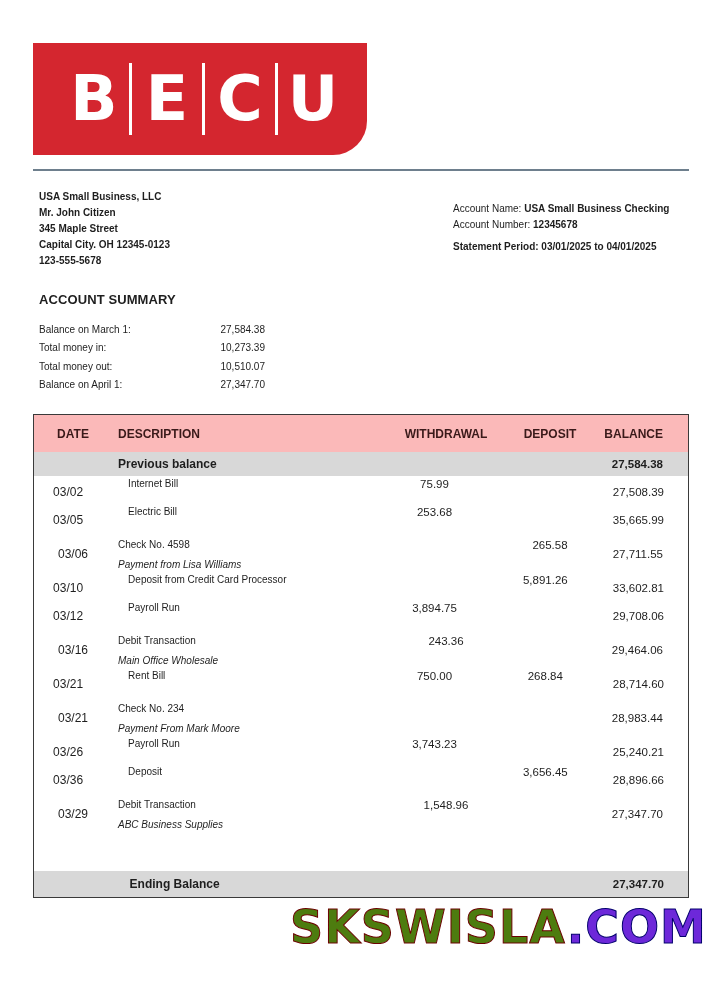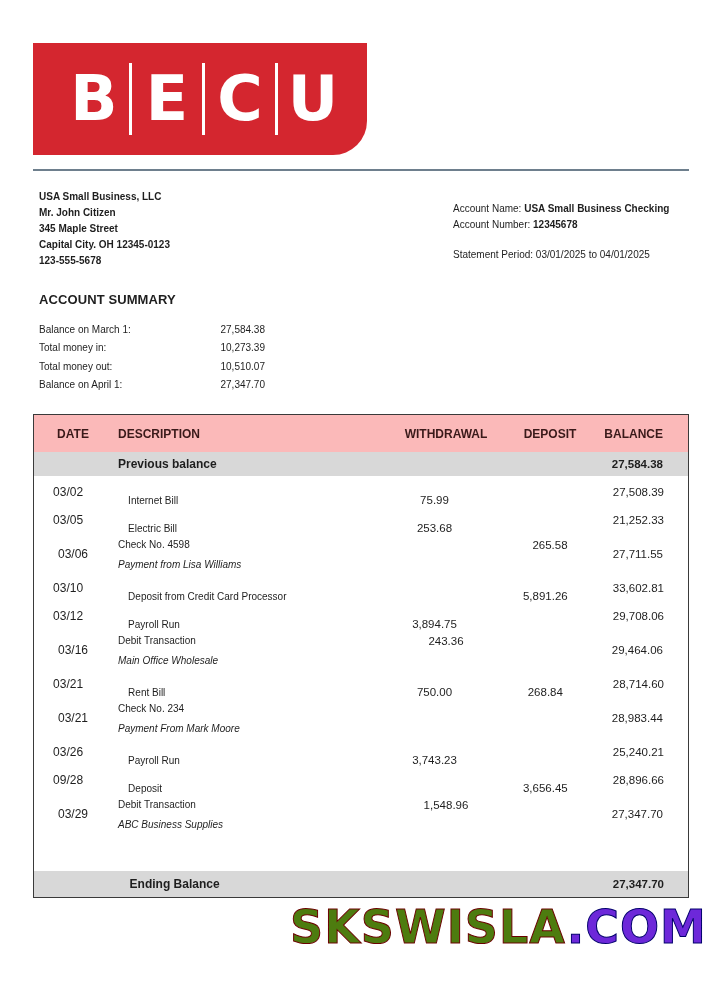--- a/index.html
+++ b/index.html
@@ -8,21 +8,21 @@
 
   .logo { position: absolute; left: 33px; top: 43px; width: 334px; height: 112px; background: #d4262f; border-bottom-right-radius: 34px; display: flex; align-items: center; padding-left: 28px; }
   .logo-letter { color: #ffffff; font-family: "DejaVu Sans", sans-serif; font-weight: bold; font-size: 62px; line-height: 1; width: 66px; text-align: center; letter-spacing: 0; }
   .logo-sep { width: 3px; height: 72px; background: #ffffff; margin: 0 2px; }
 
   .rule { position: absolute; left: 33px; top: 169px; width: 656px; height: 2px; background: #6e7f8d; }
 
   .address { position: absolute; left: 39px; top: 189px; font-size: 10px; font-weight: bold; line-height: 16px; }
   .acct-info { position: absolute; left: 453px; top: 201px; font-size: 10px; line-height: 16px; }
   .acct-info .v { font-weight: bold; }
-  .acct-info .period { margin-top: 14px; }
+  .acct-info .period { margin-top: 6px; font-weight: bold; }
 
   .summary-title { position: absolute; left: 39px; top: 292px; font-size: 13px; font-weight: bold; letter-spacing: 0.1px; }
   .summary { position: absolute; left: 39px; top: 321px; font-size: 10px; line-height: 18.3px; }
   .summary-row { display: flex; }
   .summary-row .lbl { width: 176px; }
   .summary-row .val { width: 50px; text-align: right; }
 
   .txn { position: absolute; left: 33px; top: 414px; width: 656px; height: 484px; border: 1.5px solid #3a3a3a; }
   .hdr { display: flex; height: 37px; background: #fbb9b9; align-items: center; font-size: 12px; font-weight: bold; color: #3a1a1a; }
   .c-date { width: 78px; text-align: center; }
@@ -34,21 +34,21 @@
 
   .prev, .ending { display: flex; align-items: center; height: 24px; background: #d8d8d8; font-size: 12px; font-weight: bold; }
   .prev .c-bal, .ending .c-bal { font-size: 11.5px; }
   .ending { position: absolute; left: 0; right: 0; bottom: 0; height: 26px; gap: 23px; }
 
   .row { display: flex; font-size: 11px; }
   .row .c-date { font-size: 12px; align-self: center; }
   .row .c-desc { font-size: 10px; }
   .row .c-wd, .row .c-dep { font-size: 11.5px; }
   .row .c-bal { font-size: 11.5px; align-self: center; }
-  .row.single { height: 28px; align-items: flex-end; gap: 20px; }
+  .row.single { height: 28px; align-items: flex-start; gap: 20px; }
   .row.double { height: 40px; }
   .row.double .c-desc { display: flex; flex-direction: column; justify-content: center; line-height: 20px; padding-top: 2px; }
   .row.double .c-wd, .row.double .c-dep { padding-top: 5px; }
   .sub { font-style: italic; }
   .first { margin-top: 2px; }
 
   .wm { position: absolute; left: 290px; top: 900px; font-family: "DejaVu Sans", sans-serif; font-size: 46px; font-weight: bold; letter-spacing: 1px; white-space: nowrap; }
   .wm .a { color: #4d7c0f; -webkit-text-stroke: 1px #6b0000; }
   .wm .b { color: #6d28d9; -webkit-text-stroke: 1px #00006b; }
 </style>
@@ -131,21 +131,21 @@
         <div class="c-desc"><span>Internet Bill</span></div>
         <div class="c-wd">75.99</div>
         <div class="c-dep"></div>
         <div class="c-bal">27,508.39</div>
       </div>
       <div class="row single">
         <div class="c-date">03/05</div>
         <div class="c-desc"><span>Electric Bill</span></div>
         <div class="c-wd">253.68</div>
         <div class="c-dep"></div>
-        <div class="c-bal">21,252.33</div>
+        <div class="c-bal">35,665.99</div>
       </div>
       <div class="row double">
         <div class="c-date">03/06</div>
         <div class="c-desc">
           <span>Check No. 4598</span>
           <span class="sub">Payment from Lisa Williams</span>
         </div>
         <div class="c-wd"></div>
         <div class="c-dep">265.58</div>
         <div class="c-bal">27,711.55</div>
@@ -192,21 +192,21 @@
         <div class="c-bal">28,983.44</div>
       </div>
       <div class="row single">
         <div class="c-date">03/26</div>
         <div class="c-desc"><span>Payroll Run</span></div>
         <div class="c-wd">3,743.23</div>
         <div class="c-dep"></div>
         <div class="c-bal">25,240.21</div>
       </div>
       <div class="row single">
-        <div class="c-date">09/28</div>
+        <div class="c-date">03/36</div>
         <div class="c-desc"><span>Deposit</span></div>
         <div class="c-wd"></div>
         <div class="c-dep">3,656.45</div>
         <div class="c-bal">28,896.66</div>
       </div>
       <div class="row double">
         <div class="c-date">03/29</div>
         <div class="c-desc">
           <span>Debit Transaction</span>
           <span class="sub">ABC Business Supplies</span>

